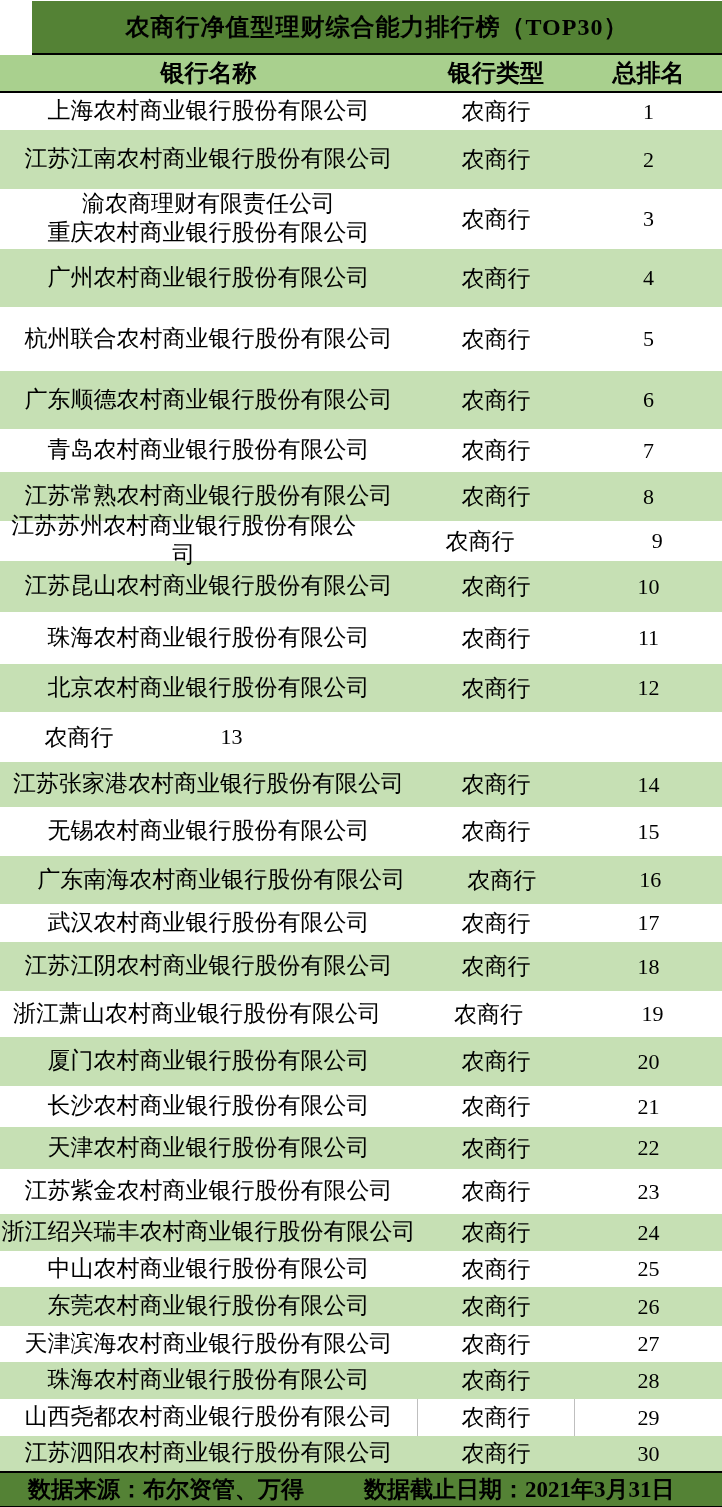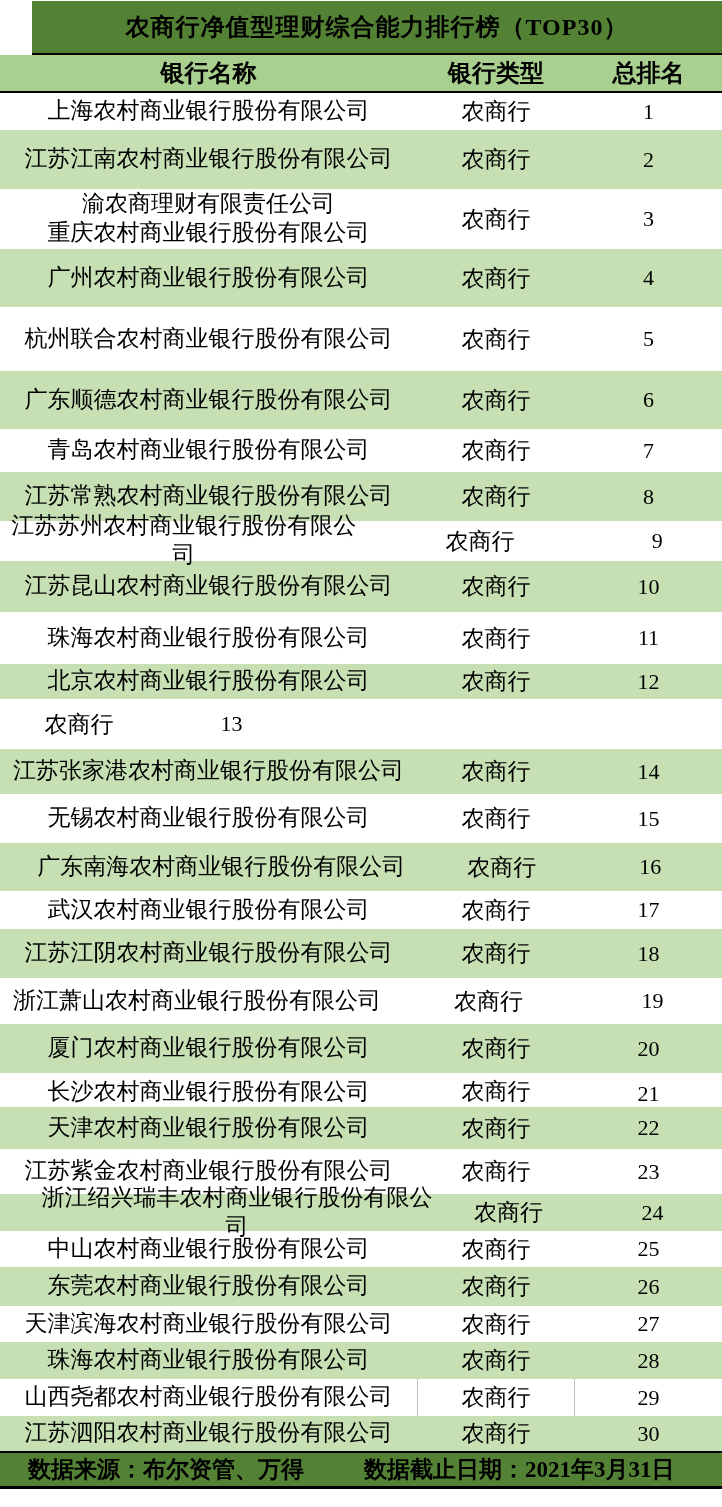--- a/index.html
+++ b/index.html
@@ -126,21 +126,21 @@
     <div class="cell c-type">农商行</div>
     <div class="cell c-rank">10</div>
   </div>
 
   <div class="row" style="height: 52px;">
     <div class="cell c-name">珠海农村商业银行股份有限公司</div>
     <div class="cell c-type">农商行</div>
     <div class="cell c-rank">11</div>
   </div>
 
-  <div class="row green" style="height: 35px; font-family: Liberation Serif, serif;">
+  <div class="row green" style="height: 48px; font-family: Liberation Serif, serif;">
     <div class="cell c-name">北京农村商业银行股份有限公司</div>
     <div class="cell c-type">农商行</div>
     <div class="cell c-rank">12</div>
   </div>
 
   <div class="row" style="height: 50px;">
     <div class="cell c-type">农商行</div>
     <div class="cell c-rank">13</div>
   </div>
 
@@ -179,39 +179,39 @@
     <div class="cell c-type">农商行</div>
     <div class="cell c-rank">19</div>
   </div>
 
   <div class="row green" style="height: 49px;">
     <div class="cell c-name">厦门农村商业银行股份有限公司</div>
     <div class="cell c-type">农商行</div>
     <div class="cell c-rank">20</div>
   </div>
 
-  <div class="row" style="height: 34px; align-items: flex-end;">
+  <div class="row" style="height: 41px;">
     <div class="cell c-name">长沙农村商业银行股份有限公司</div>
     <div class="cell c-type">农商行</div>
     <div class="cell c-rank">21</div>
   </div>
 
   <div class="row green" style="height: 42px;">
     <div class="cell c-name">天津农村商业银行股份有限公司</div>
     <div class="cell c-type">农商行</div>
     <div class="cell c-rank">22</div>
   </div>
 
   <div class="row" style="height: 45px;">
     <div class="cell c-name">江苏紫金农村商业银行股份有限公司</div>
     <div class="cell c-type">农商行</div>
     <div class="cell c-rank">23</div>
   </div>
 
-  <div class="row green" style="height: 37px; padding-left: 40px;">
+  <div class="row green" style="height: 37px;">
     <div class="cell c-name">浙江绍兴瑞丰农村商业银行股份有限公司</div>
     <div class="cell c-type">农商行</div>
     <div class="cell c-rank">24</div>
   </div>
 
   <div class="row" style="height: 36px;">
     <div class="cell c-name">中山农村商业银行股份有限公司</div>
     <div class="cell c-type">农商行</div>
     <div class="cell c-rank">25</div>
   </div>

